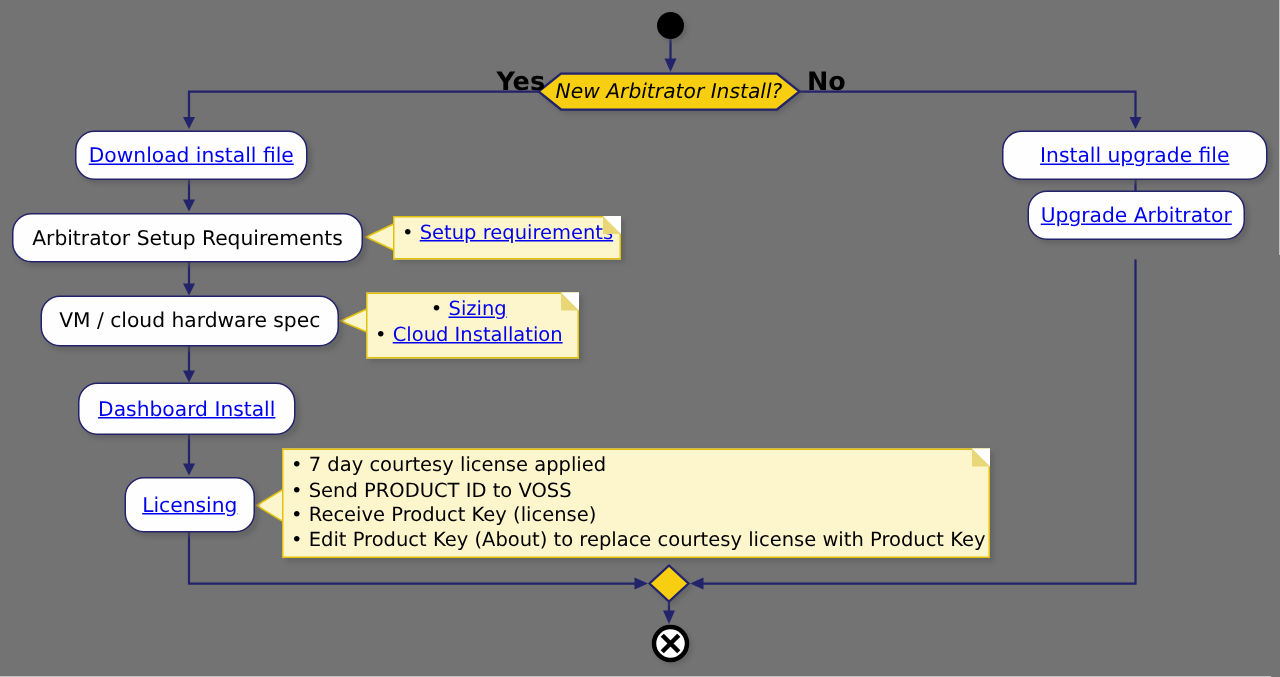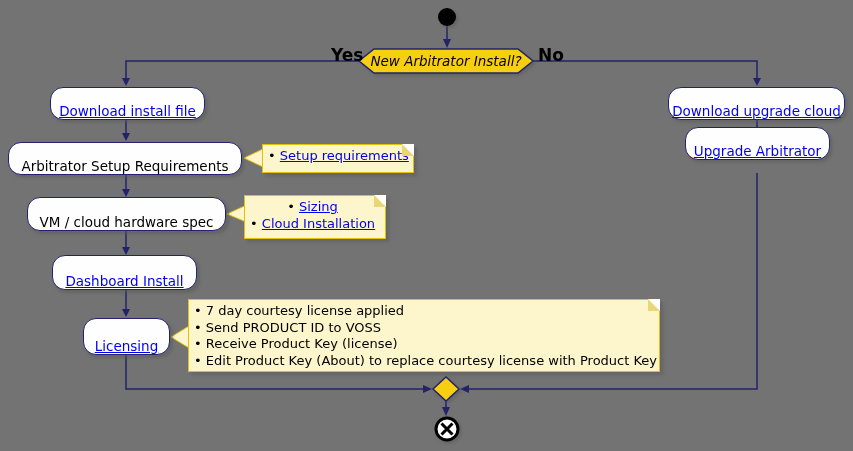--- a/index.html
+++ b/index.html
@@ -6,21 +6,21 @@
   .canvas{
     position:relative;width:853px;height:451px;background:#737373;
     font-family:"DejaVu Sans","Liberation Sans",sans-serif;overflow:hidden;
   }
   svg.layer{position:absolute;left:0;top:0;z-index:1;}
   .shadowed{filter:drop-shadow(2px 2px 1.5px rgba(90,90,90,.55));}
 
   
   .activity{
     position:absolute;z-index:2;background:#FEFEFE;border:1.5px solid #23236B;
-    border-radius:13px;display:flex;align-items:flex-end;justify-content:center;
+    border-radius:13px;display:flex;align-items:center;justify-content:center;
     font-size:13.5px;color:#000;white-space:nowrap;
     box-shadow:2.5px 2.5px 2.5px rgba(90,90,90,.5);
   }
   .activity a,.note a{color:#0000EE;text-decoration:underline;cursor:pointer;}
 
   
   .decision-label{
     position:absolute;z-index:2;display:flex;align-items:center;justify-content:center;
     font-style:italic;font-size:13.5px;color:#000;white-space:nowrap;
   }
@@ -109,21 +109,21 @@
 
   <div class="activity" style="left:52px;top:255px;width:143px;height:33px;">
     <a>Dashboard Install</a>
   </div>
 
   <div class="activity" style="left:83px;top:318px;width:85px;height:35px;">
     <a>Licensing</a>
   </div>
 
   <div class="activity" style="left:668px;top:87px;width:175px;height:31px;">
-    <a>Download upgrade cloud</a>
+    <a>Install upgrade file</a>
   </div>
 
   <div class="activity" style="left:685px;top:127px;width:143px;height:31px;">
     <a>Upgrade Arbitrator</a>
   </div>
 
   <div class="note" style="left:262px;top:144px;width:135px;height:21px;">
     <ul>
       <li><a>Setup requirements</a></li>
     </ul>

